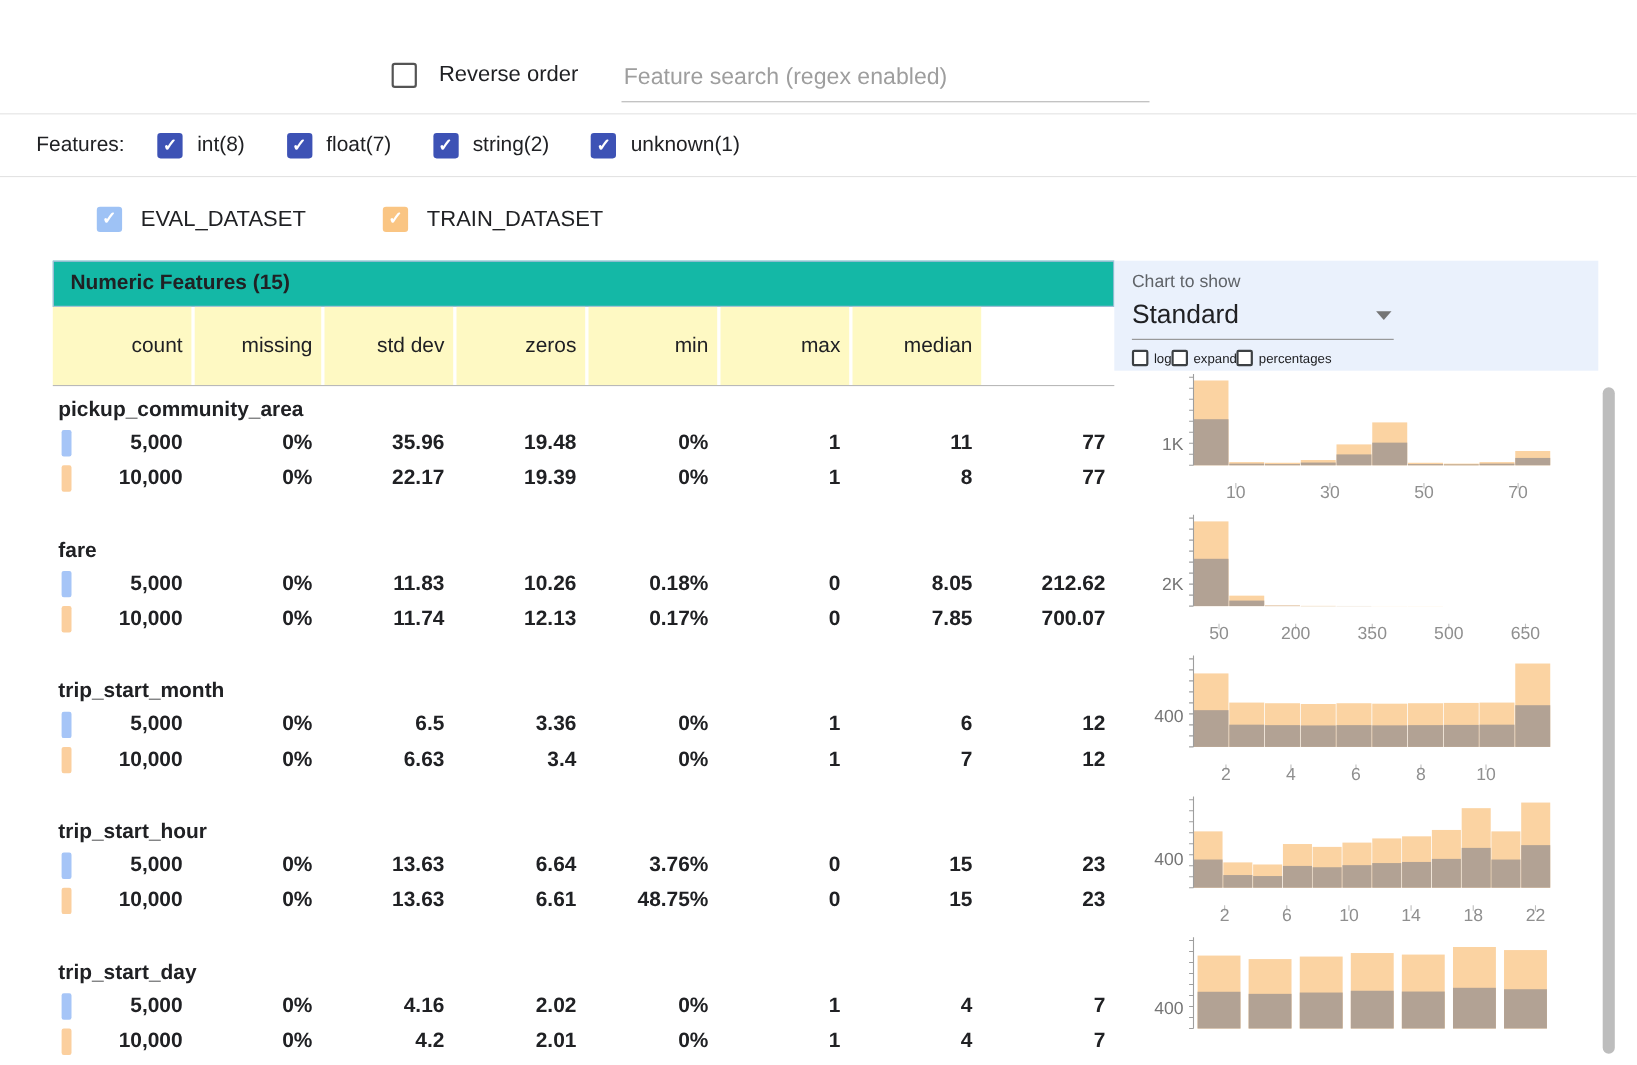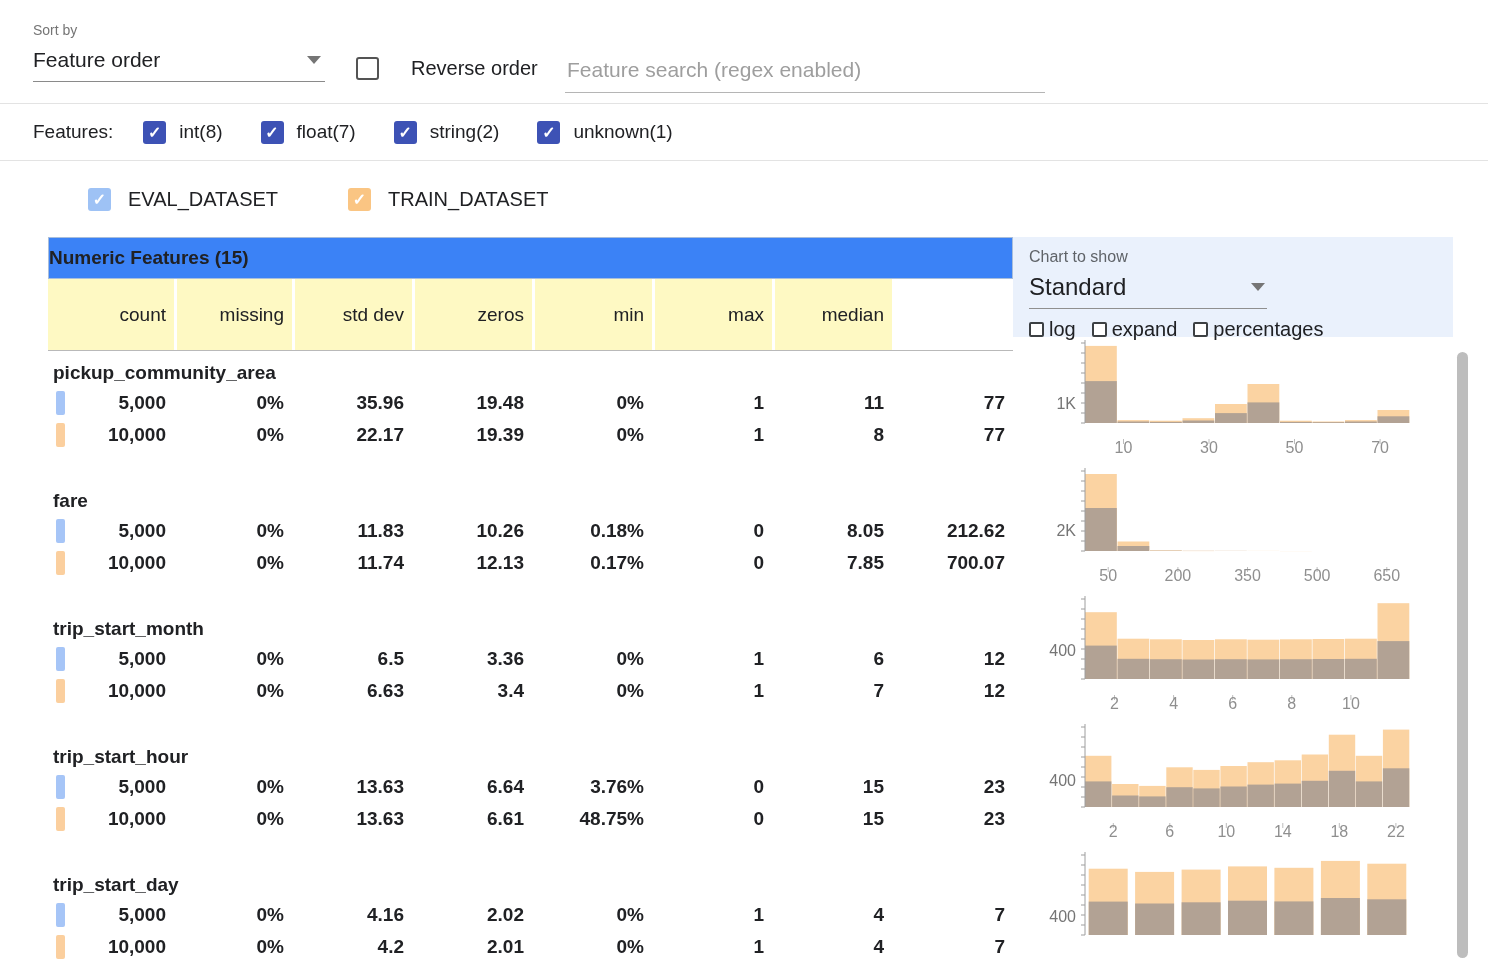--- a/index.html
+++ b/index.html
@@ -14,76 +14,69 @@
     font-family: "Liberation Sans", sans-serif;
   }
   .topbar { height: 104px; border-bottom: 1px solid #e3e3e3; position: relative; }
   .sort-group { position: absolute; left: 33px; top: 22px; width: 292px; }
   .sort-label { font-size: 14px; color: #757575; margin-bottom: 6px; }
   .sort-select { display: flex; align-items: center; justify-content: space-between;
     border-bottom: 1px solid #8a8a8a; font-size: 21px; padding: 4px 4px 9px 0; cursor: pointer; }
   .tri { width: 0; height: 0; border-left: 7px solid transparent; border-right: 7px solid transparent;
     border-top: 8px solid #757575; flex: none; }
   .reverse-group { position: absolute; left: 356px; top: 57px; display: flex; align-items: center;
-    gap: 32px; font-size: 20px; cursor: pointer; }
+    gap: 20px; font-size: 20px; cursor: pointer; }
   .cb-outline { width: 23px; height: 23px; border: 2px solid #545454; border-radius: 3px; flex: none; background: #fff; }
   .search-input { position: absolute; left: 565px; top: 52px; width: 480px; border: none;
     border-bottom: 1px solid #b5b5b5; font-size: 21px; padding: 6px 2px 10px 2px; outline: none;
     background: transparent; font-family: "Liberation Sans", sans-serif; color: #202124; }
   .search-input::placeholder { color: #9e9e9e; }
   .filters-row { height: 57px; border-bottom: 1px solid #e3e3e3; display: flex; align-items: center;
     padding-left: 33px; gap: 30px; }
   .filters-label { font-size: 19px; }
   .filter-items { display: flex; gap: 38px; }
   .filter-item { display: flex; align-items: center; gap: 13px; font-size: 19px; cursor: pointer; }
   .cb { width: 23px; height: 23px; border-radius: 3px; display: inline-flex; align-items: center;
     justify-content: center; color: #fff; font-size: 16px; font-weight: bold; flex: none; }
   .cb-on { background: #3d52b5; }
   .datasets-row { height: 76px; display: flex; align-items: center; padding-left: 88px; gap: 70px; }
   .ds-item { display: flex; align-items: center; gap: 17px; font-size: 20px; cursor: pointer; }
   .main { display: flex; padding-left: 48px; }
   .left { width: 965px; flex: none; }
-  .table-title { height: 42px; background: #3b82f6; border: 1px solid #a9bedb; display: flex;
-    align-items: center; font-size: 19px; font-weight: bold; }
+  .table-title { height: 42px; background: #14b8a6; border: 1px solid #a9bedb; display: flex;
+    align-items: center; padding-left: 15px; font-size: 19px; font-weight: bold; }
   .grid8 { display: grid; grid-template-columns: 126px 115px 117px 117px 117px 117px 117px 118px; column-gap: 3px; }
   .col-headers { height: 72px; border-bottom: 1px solid #b9b9b9; }
   .col-h { background: #fef9c3; display: flex; align-items: center; justify-content: flex-end;
     padding-right: 8px; font-size: 19px; color: #202124; }
   .feature-block { height: 128px; padding-top: 8px; }
   .feature-name { font-weight: bold; font-size: 19px; height: 28px; display: flex; align-items: center; padding-left: 5px; }
   .data-row { height: 32px; position: relative; align-items: center; }
   .cell { display: flex; align-items: center; justify-content: flex-end; padding-right: 8px;
     font-weight: bold; font-size: 19px; }
   .chip { position: absolute; left: 8px; top: 4px; width: 9px; height: 24px; border-radius: 2px; }
   .right { width: 440px; flex: none; }
   .chart-panel-header { height: 100px; background: #eaf1fc; padding: 11px 16px 0 16px; }
   .cts-label { font-size: 16px; color: #5f6368; }
   .cts-select { display: flex; align-items: center; justify-content: space-between; width: 238px;
     border-bottom: 1px solid #8f8f8f; font-size: 24px; padding: 5px 2px 7px 0; margin-top: 2px; cursor: pointer; }
-  .cts-checks { display: flex; align-items: flex-end; gap: 16px; margin-top: 9px; font-size: 20px; }
+  .cts-checks { display: flex; align-items: flex-end; margin-top: 9px; font-size: 12px; }
   .cts-check { display: flex; align-items: center; cursor: pointer; }
   .mini-cb { width: 15px; height: 15px; border: 2px solid #3c4043; border-radius: 2px; flex: none;
     margin-right: 5px; background: #fff; }
   .chart-block { height: 128px; }
   .scrollbar { position: absolute; right: 20px; top: 352px; width: 11px; height: 606px;
     background: #bdbdbd; border-radius: 6px; }
 </style>
 </head>
 <body>
 
 <div class="page">
 
   <div class="topbar">
-    <div class="sort-group">
-      <div class="sort-label">Sort by</div>
-      <div class="sort-select">
-        <span>Feature order</span>
-        <span class="tri"></span>
-      </div>
-    </div>
     <label class="reverse-group">
       <span class="cb-outline"></span>
       <span>Reverse order</span>
     </label>
     <input type="text" class="search-input" placeholder="Feature search (regex enabled)" style="">
   </div>
 
   <div class="filters-row">
     <span class="filters-label">Features:</span>
     <div class="filter-items" id="filter-items">

